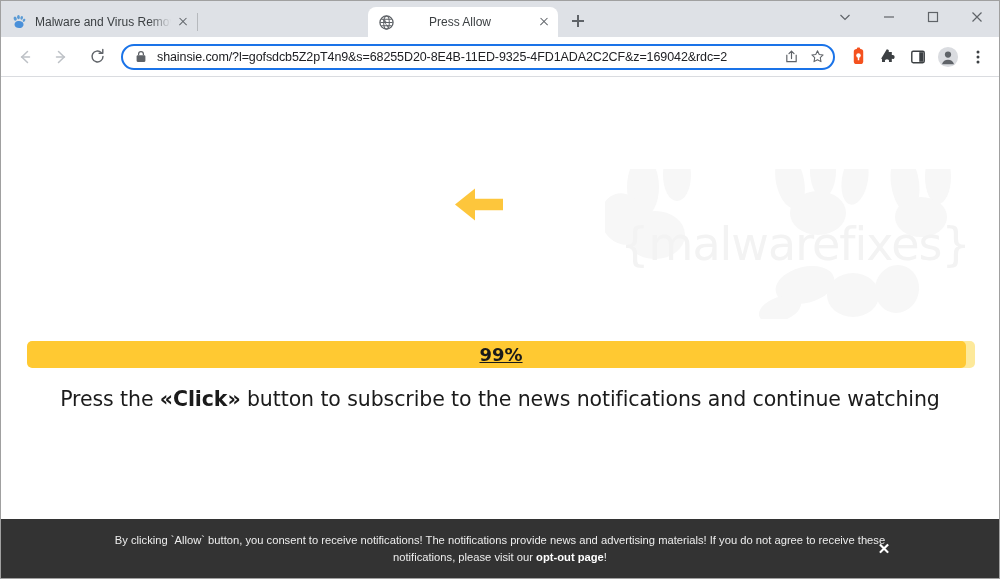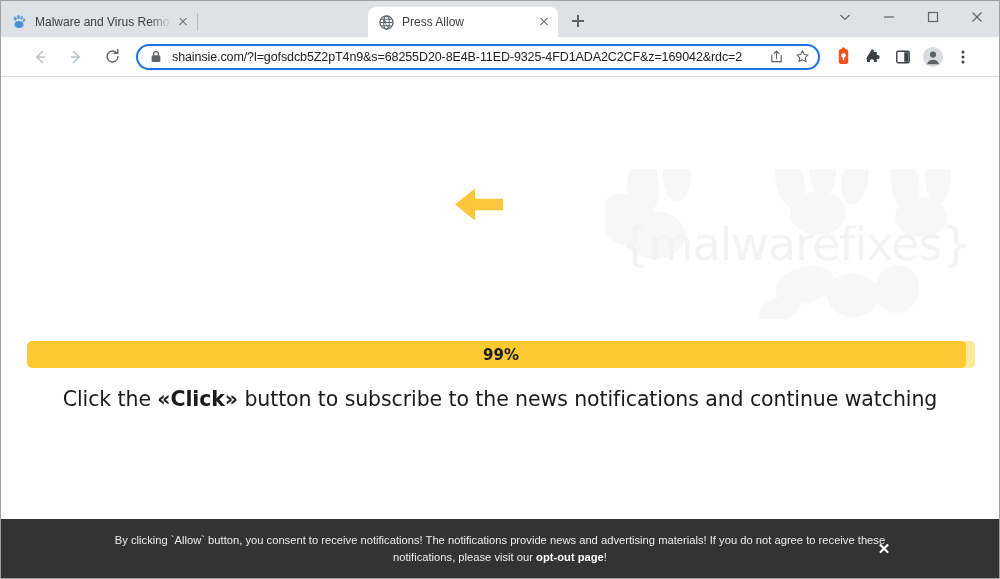--- a/index.html
+++ b/index.html
@@ -44,20 +44,21 @@
     color: #3c4043;
     overflow: hidden;
   }
   .tab.inactive {
     background: #dee1e6;
     width: 196px;
   }
   .tab.active {
     background: #ffffff;
     width: 190px;
+    gap: 27px;
   }
   .tab-favicon {
     width: 16px;
     height: 16px;
     flex: 0 0 16px;
     margin-right: 8px;
     display: flex;
     align-items: center;
     justify-content: center;
   }
@@ -129,21 +130,21 @@
     color: #5f6368;
   }
   .wc-btn svg { display: block; }
 
   
   #toolbar {
     height: 40px;
     background: #ffffff;
     display: flex;
     align-items: center;
-    padding: 0 21px;
+    padding: 0 6px;
     box-sizing: border-box;
     border-bottom: 1px solid #dadce0;
   }
   .nav-btn {
     width: 28px;
     height: 28px;
     margin: 0 4px;
     display: flex;
     align-items: center;
     justify-content: center;
@@ -262,24 +263,25 @@
     bottom: 0;
     background: #ffc932;
     border-radius: 5px;
   }
   #progress-label {
     position: absolute;
     inset: 0;
     display: flex;
     align-items: center;
     justify-content: center;
-    font-size: 15px;
+    font-size: 18px;
     font-weight: bold;
     color: #1a1a1a;
     font-family: "DejaVu Sans", sans-serif;
+    text-decoration: underline;
   }
   #headline {
     position: absolute;
     left: 0;
     top: 310px;
     width: 100%;
     text-align: center;
     font-size: 20.5px;
     color: #1b1b1b;
     font-family: "DejaVu Sans", sans-serif;
@@ -501,21 +503,21 @@
     </div>
 
     <div id="progress-row">
       <div id="progress-track">
         <div id="progress-fill" style="width: 99%;"></div>
       </div>
       <div id="progress-label">99%</div>
     </div>
 
     <div id="headline">
-      <span>Click the </span><b>«Click»</b><span> button to subscribe to the news notifications and continue watching</span>
+      <span>Press the </span><b>«Click»</b><span> button to subscribe to the news notifications and continue watching</span>
     </div>
 
     <div id="consent-banner">
       <div id="consent-text">
         <span>By clicking `Allow` button, you consent to receive notifications! The notifications provide news and advertising materials! If you do not agree to receive these notifications,</span>
         <span>please visit our </span><b>opt-out page</b><span>!</span>
       </div>
       <div id="consent-close">✕</div>
     </div>
 

